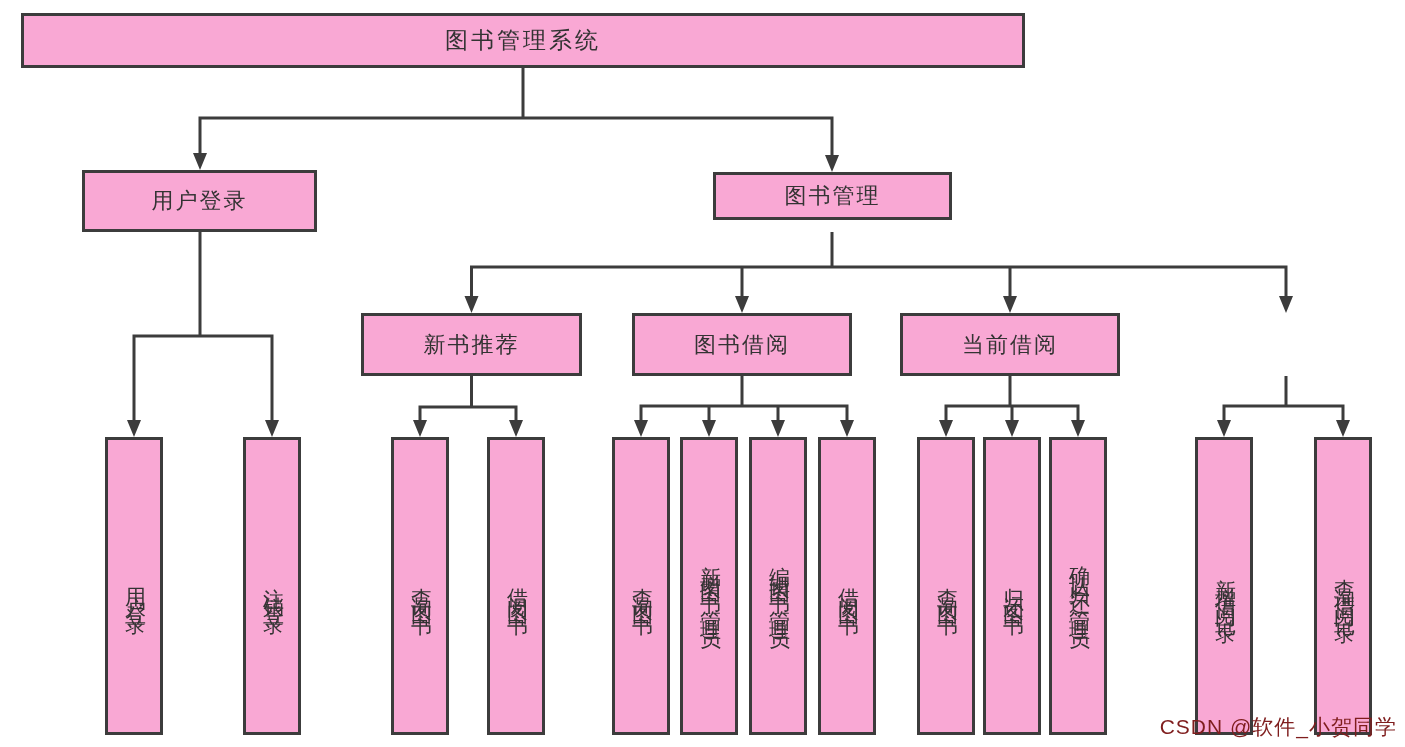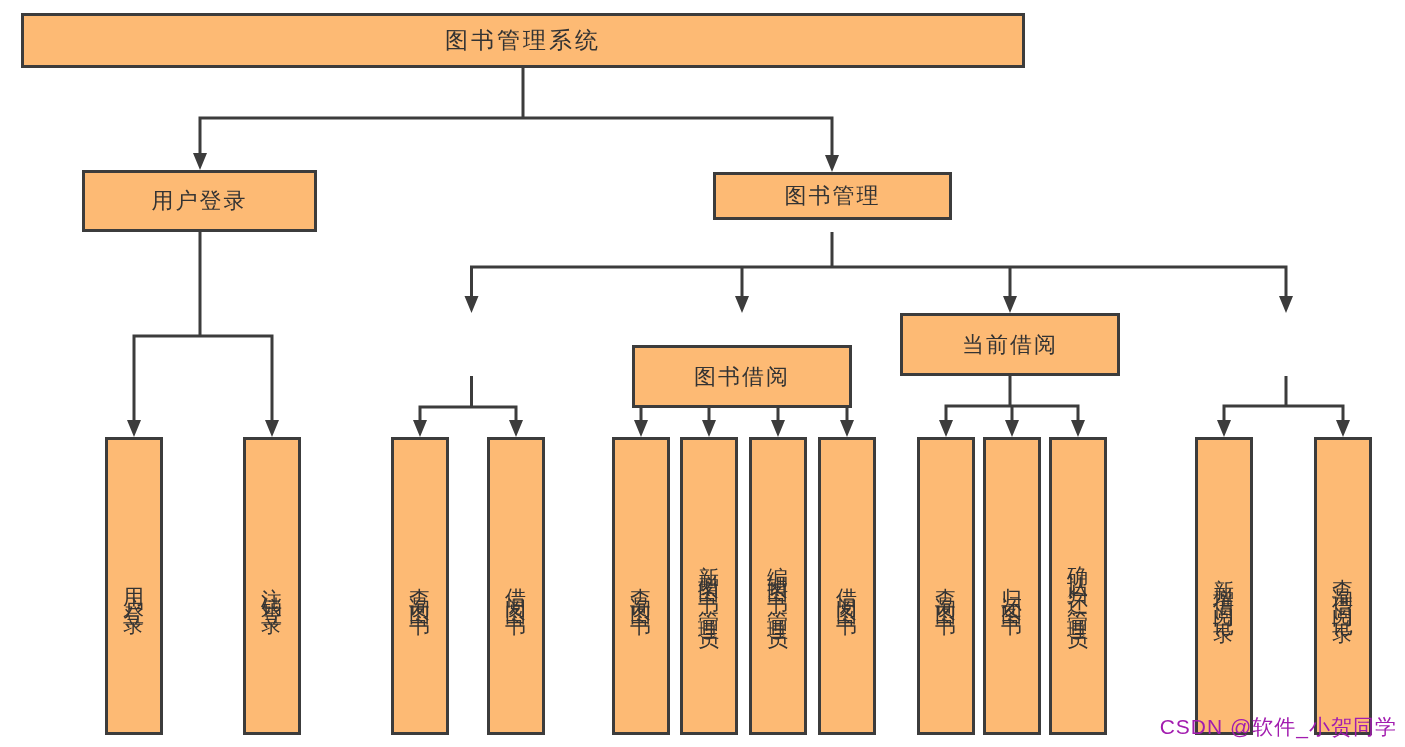--- a/index.html
+++ b/index.html
@@ -9,47 +9,48 @@
     height: 747px;
     background: #ffffff;
     overflow: hidden;
     font-family: "Liberation Sans", "DejaVu Sans", sans-serif;
   }
   #wires { position: absolute; left: 0; top: 0; z-index: 1; }
   .box {
     position: absolute;
     box-sizing: border-box;
     border: 3px solid #3c3c3c;
-    background: #fdba74;
+    background: #f9a8d4;
     color: #333333;
     display: flex;
     align-items: center;
     justify-content: center;
     z-index: 2;
     font-size: 22px;
     letter-spacing: 2px;
     white-space: nowrap;
+    font-family: Liberation Mono, monospace;
   }
   .root  { font-size: 23px; letter-spacing: 3px; }
   .vbox {
     writing-mode: vertical-rl;
     text-orientation: mixed;
     font-size: 21px;
     letter-spacing: 9px;
     line-height: 1;
     padding-top: 6px;
   }
   .watermark {
     position: absolute;
     right: 8px;
     top: 713px;
     z-index: 3;
     font-size: 21px;
     letter-spacing: 1px;
-    color: #a21caf;
+    color: #7f1d1d;
     white-space: nowrap;
   }
 </style>
 </head>
 <body>
 
 <div id="canvas">
 
   <svg id="wires" width="1405" height="747" viewBox="0 0 1405 747">
     <path d="M523 68 V118
@@ -104,21 +105,22 @@
              M1071 420 L1085 420 L1078 437 Z
              M1217 420 L1231 420 L1224 437 Z
              M1336 420 L1350 420 L1343 437 Z" fill="#3c3c3c"></path>
   </svg>
 
   <div class="box root" style="left:21px; top:13px; width:1004px; height:55px;">图书管理系统</div>
 
   <div class="box" style="left:82px; top:170px; width:235px; height:62px;">用户登录</div>
   <div class="box" style="left:713px; top:172px; width:239px; height:48px;">图书管理</div>
 
-  <div class="box" style="left:632px; top:313px; width:220px; height:63px;margin-top:32px;">图书借阅</div>
+  <div class="box" style="left:361px; top:313px; width:221px; height:63px;">新书推荐</div>
+  <div class="box" style="left:632px; top:313px; width:220px; height:63px;">图书借阅</div>
   <div class="box" style="left:900px; top:313px; width:220px; height:63px;">当前借阅</div>
 
   <div class="box vbox" style="left:105px; top:437px; width:58px; height:298px;">用户登录</div>
   <div class="box vbox" style="left:243px; top:437px; width:58px; height:298px;">注销登录</div>
 
   <div class="box vbox" style="left:391px; top:437px; width:58px; height:298px;">查询图书</div>
   <div class="box vbox" style="left:487px; top:437px; width:58px; height:298px;">借阅图书</div>
 
   <div class="box vbox" style="left:612px; top:437px; width:58px; height:298px;">查询图书</div>
   <div class="box vbox" style="left:680px; top:437px; width:58px; height:298px;">新增图书（管理员）</div>

